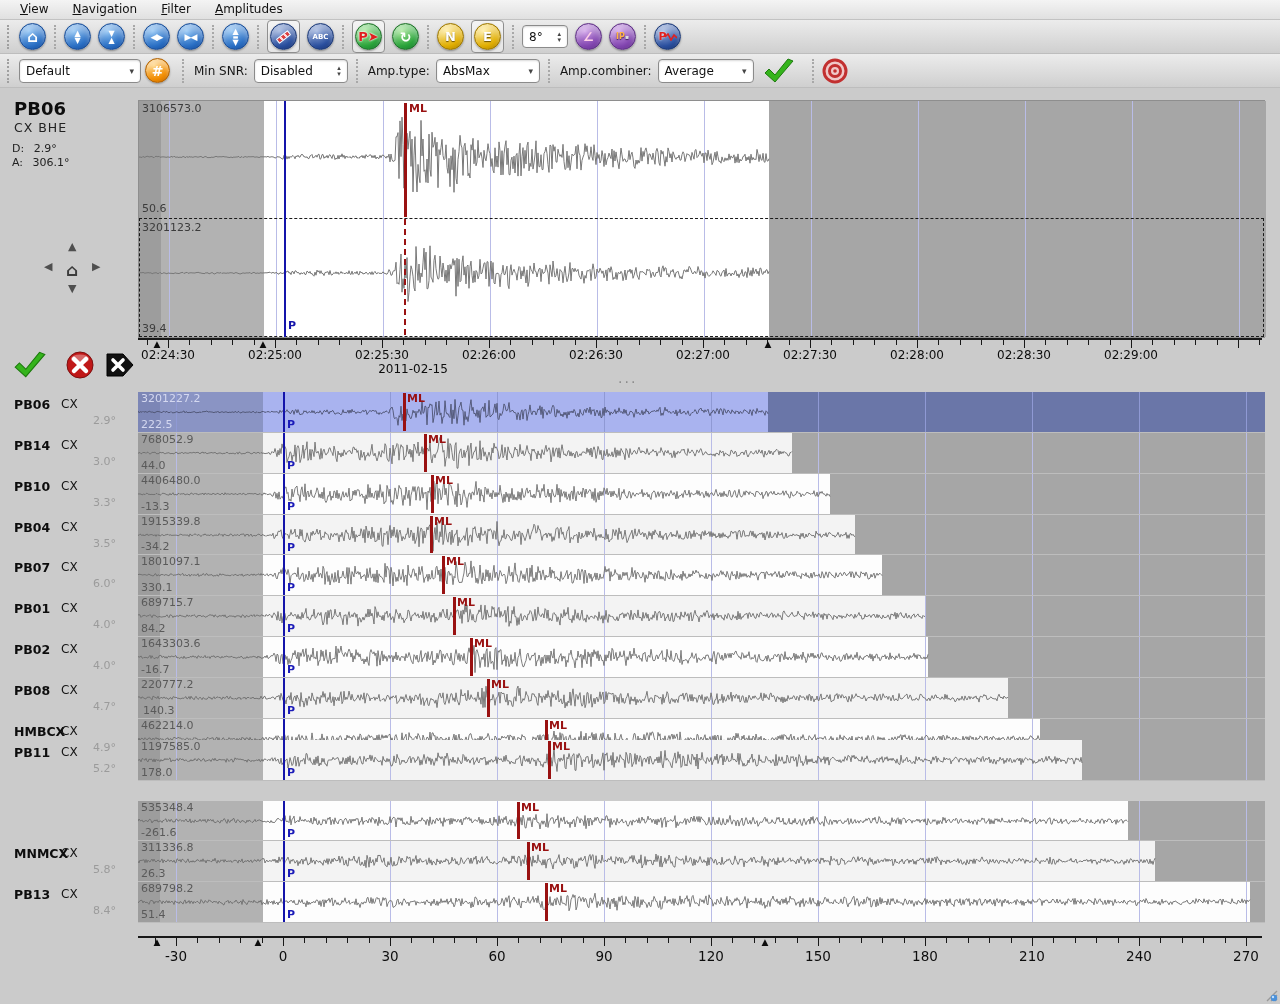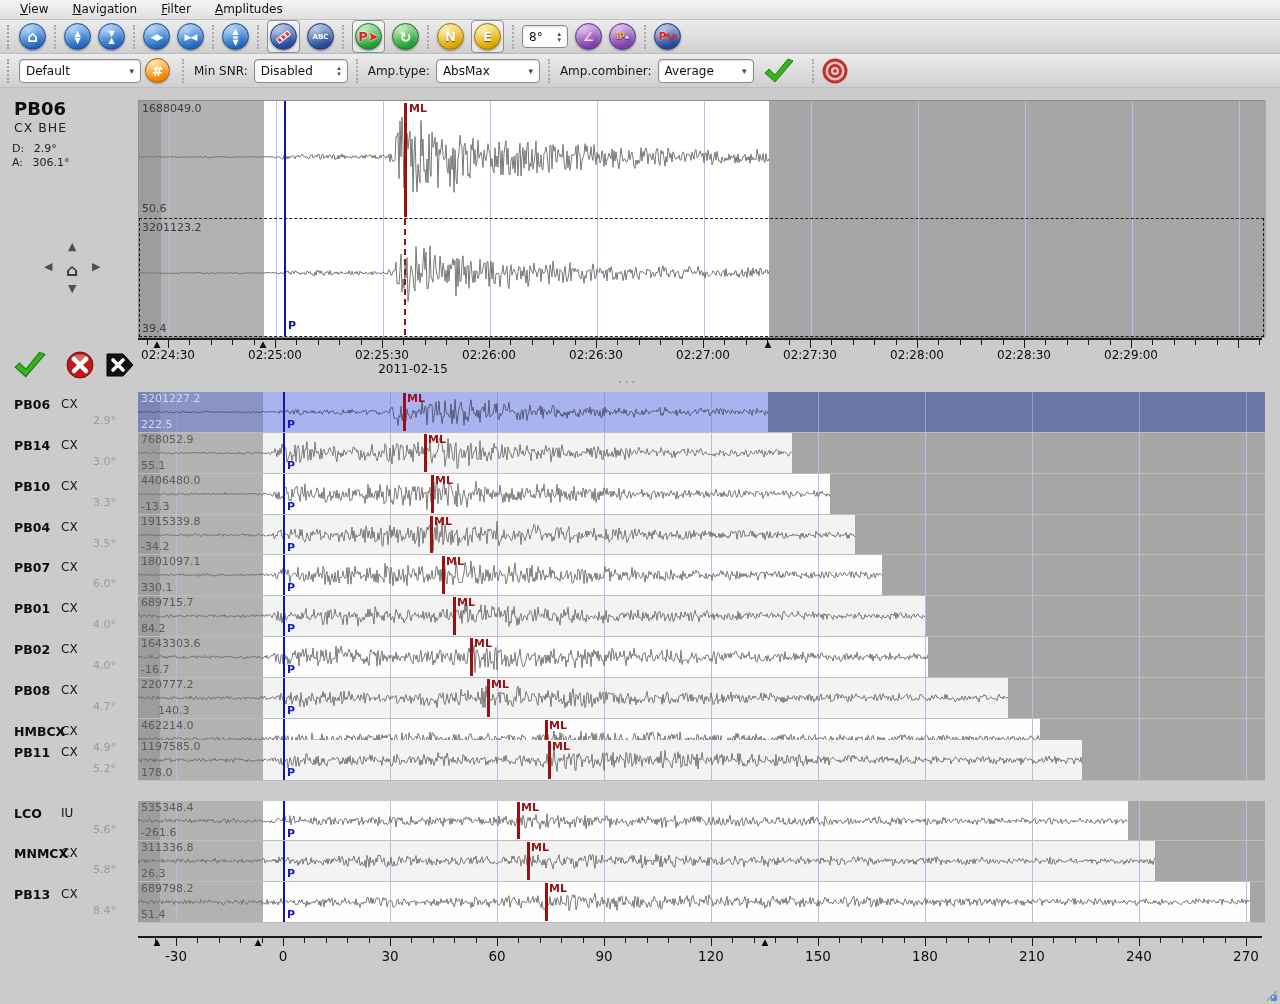--- a/index.html
+++ b/index.html
@@ -294,21 +294,21 @@
       <svg width="1127" height="238">
         <polyline points="0,55.9 1,56.2 2,56.1 3,56.6 4,55.3 5,56.2 6,56.3 7,55.6 8,55.4 9,55.2 10,56.1 11,55.7 12,55.6 13,55.5 14,56.3 15,56.7 16,55.7 17,55.3 18,55.5 19,55.8 20,55.2 21,56.4 22,55.9 23,56.1 24,55.7 25,56.1 26,55.9 27,56.4 28,56.1 29,55.9 30,56.2 31,56.3 32,55.6 33,55.5 34,56.3 35,55.2 36,55.9 37,56.4 38,55.9 39,56.3 40,56.5 41,56.0 42,56.5 43,56.2 44,55.5 45,55.7 46,56.5 47,56.4 48,55.3 49,56.7 50,55.4 51,56.1 52,55.9 53,56.0 54,56.4 55,55.8 56,55.8 57,55.6 58,56.1 59,56.1 60,56.0 61,55.6 62,55.5 63,56.0 64,56.8 65,56.0 66,55.6 67,55.6 68,56.3 69,56.8 70,56.4 71,56.7 72,56.4 73,56.0 74,56.6 75,55.9 76,56.0 77,55.1 78,55.9 79,55.8 80,55.9 81,55.6 82,55.9 83,55.7 84,55.6 85,55.5 86,56.1 87,55.7 88,56.2 89,56.2 90,56.5 91,56.5 92,55.9 93,56.6 94,56.5 95,55.8 96,56.5 97,55.7 98,56.3 99,55.5 100,55.6 101,56.8 102,56.0 103,55.6 104,56.6 105,56.0 106,55.7 107,55.6 108,56.4 109,55.6 110,55.8 111,55.8 112,55.8 113,55.7 114,55.7 115,55.7 116,56.4 117,55.8 118,56.1 119,56.1 120,56.6 121,56.2 122,55.5 123,56.1 124,55.6 125,56.1 126,55.5 127,56.1 128,55.8 129,55.3 130,56.1 131,56.2 132,55.8 133,55.8 134,55.9 135,56.3 136,57.0 137,56.8 138,55.6 139,56.0 140,55.8 141,56.3 142,57.1 143,57.8 144,58.2 145,54.1 146,55.0 147,54.7 148,58.1 149,55.4 150,57.6 151,55.3 152,56.4 153,55.1 154,54.5 155,55.6 156,57.8 157,54.9 158,55.8 159,54.2 160,56.0 161,56.2 162,53.9 163,53.3 164,54.0 165,55.9 166,55.7 167,56.6 168,55.7 169,57.5 170,57.6 171,54.9 172,54.5 173,53.4 174,57.1 175,56.1 176,55.8 177,54.2 178,56.2 179,53.6 180,53.2 181,58.2 182,57.6 183,53.7 184,53.5 185,57.3 186,55.6 187,56.5 188,54.4 189,57.1 190,54.3 191,53.7 192,55.7 193,57.5 194,53.7 195,54.2 196,58.6 197,57.0 198,58.1 199,54.3 200,58.0 201,54.3 202,56.0 203,52.8 204,56.3 205,54.2 206,57.6 207,55.0 208,56.4 209,55.6 210,56.6 211,55.5 212,57.1 213,56.8 214,54.8 215,56.3 216,55.7 217,54.8 218,57.2 219,56.4 220,57.4 221,55.6 222,56.0 223,54.4 224,57.0 225,54.7 226,57.4 227,53.6 228,55.3 229,55.8 230,54.4 231,53.9 232,54.0 233,56.8 234,54.6 235,56.9 236,54.2 237,57.9 238,56.0 239,57.1 240,57.6 241,54.4 242,56.7 243,54.3 244,54.2 245,54.6 246,55.9 247,57.2 248,55.1 249,56.4 250,53.1 251,60.9 252,53.0 253,58.6 254,60.5 255,59.9 256,59.4 257,35.8 258,35.8 259,31.6 260,77.6 261,19.9 262,55.6 263,16.1 264,43.4 265,87.2 266,9.2 267,77.3 268,32.2 269,48.2 270,37.7 271,30.2 272,65.4 273,38.1 274,90.9 275,54.1 276,35.6 277,71.0 278,91.0 279,63.4 280,75.0 281,81.7 282,19.4 283,54.9 284,38.0 285,70.3 286,68.8 287,81.4 288,58.0 289,81.9 290,33.1 291,68.4 292,75.4 293,31.2 294,46.3 295,43.5 296,36.3 297,55.1 298,41.2 299,86.7 300,48.6 301,53.9 302,46.5 303,38.3 304,54.6 305,58.8 306,57.5 307,43.8 308,66.5 309,72.3 310,57.3 311,85.7 312,54.8 313,68.7 314,46.7 315,91.3 316,48.7 317,77.3 318,83.0 319,58.4 320,50.7 321,34.3 322,44.0 323,46.9 324,74.4 325,45.2 326,42.2 327,54.0 328,49.6 329,74.8 330,72.2 331,77.0 332,43.7 333,49.1 334,37.3 335,62.8 336,48.6 337,64.8 338,61.1 339,39.3 340,56.8 341,54.0 342,51.3 343,57.1 344,66.5 345,49.3 346,57.0 347,59.8 348,52.3 349,42.7 350,49.7 351,52.6 352,65.5 353,57.5 354,69.3 355,71.9 356,46.8 357,65.7 358,55.0 359,66.1 360,40.9 361,49.8 362,74.0 363,49.7 364,73.8 365,52.9 366,45.1 367,39.7 368,63.7 369,47.1 370,73.5 371,73.9 372,59.2 373,56.1 374,67.8 375,55.1 376,72.0 377,54.2 378,52.4 379,75.1 380,53.3 381,42.2 382,74.9 383,55.8 384,46.6 385,67.3 386,49.3 387,63.0 388,44.7 389,41.1 390,69.9 391,62.2 392,65.5 393,48.2 394,68.1 395,61.9 396,53.9 397,39.8 398,71.8 399,51.9 400,65.7 401,65.7 402,53.7 403,68.5 404,68.6 405,52.7 406,50.5 407,46.1 408,52.3 409,63.5 410,71.4 411,44.0 412,44.9 413,67.9 414,43.6 415,50.2 416,45.7 417,60.9 418,61.2 419,48.2 420,52.8 421,55.4 422,53.6 423,56.4 424,43.3 425,60.6 426,68.5 427,67.7 428,50.1 429,66.7 430,54.7 431,69.3 432,61.9 433,53.0 434,54.6 435,54.1 436,53.1 437,45.2 438,67.8 439,43.7 440,52.0 441,54.3 442,69.1 443,59.5 444,56.1 445,53.5 446,42.7 447,50.7 448,44.8 449,53.6 450,58.5 451,55.4 452,45.8 453,55.8 454,59.4 455,43.7 456,54.3 457,63.6 458,51.5 459,57.4 460,53.5 461,62.0 462,59.6 463,49.6 464,55.3 465,65.5 466,52.4 467,63.8 468,58.8 469,56.6 470,52.1 471,55.2 472,57.6 473,48.0 474,66.2 475,49.7 476,60.0 477,50.9 478,57.8 479,62.1 480,67.8 481,57.6 482,47.1 483,53.9 484,60.3 485,58.1 486,58.0 487,60.9 488,60.8 489,58.5 490,49.5 491,58.6 492,53.6 493,51.2 494,56.9 495,65.5 496,67.4 497,59.0 498,63.3 499,59.0 500,62.1 501,59.5 502,46.6 503,60.1 504,50.4 505,55.5 506,49.3 507,46.9 508,51.6 509,63.1 510,53.0 511,53.0 512,56.1 513,58.7 514,52.1 515,58.1 516,63.3 517,50.3 518,47.4 519,51.4 520,61.8 521,64.5 522,49.2 523,53.1 524,50.4 525,58.1 526,65.2 527,55.6 528,61.1 529,46.9 530,50.5 531,56.9 532,52.7 533,61.0 534,50.8 535,53.6 536,56.9 537,58.3 538,56.2 539,57.0 540,54.1 541,59.2 542,59.0 543,53.6 544,50.8 545,52.8 546,60.6 547,56.7 548,52.6 549,53.8 550,53.6 551,55.0 552,59.3 553,51.4 554,54.6 555,58.2 556,49.3 557,48.5 558,56.6 559,55.4 560,53.5 561,49.9 562,53.1 563,55.3 564,52.0 565,61.8 566,52.1 567,52.0 568,59.6 569,49.1 570,55.0 571,58.4 572,52.6 573,63.7 574,61.2 575,56.1 576,51.2 577,59.2 578,50.4 579,55.7 580,60.5 581,60.1 582,62.2 583,55.9 584,59.5 585,60.7 586,56.8 587,59.5 588,57.1 589,59.3 590,52.9 591,58.6 592,54.9 593,56.7 594,56.6 595,53.8 596,62.1 597,55.7 598,61.4 599,52.9 600,61.8 601,58.1 602,60.0 603,58.8 604,55.5 605,55.2 606,53.2 607,60.0 608,56.1 609,59.0 610,55.4 611,62.2 612,53.2 613,59.1 614,56.4 615,58.6 616,57.8 617,58.7 618,48.4 619,52.9 620,60.6 621,53.5 622,58.6 623,59.3 624,52.3 625,60.7 626,61.3 627,52.6 628,59.8 629,60.1 630,57.7" fill="none" stroke="#787878" stroke-width="1"></polyline>
         <polyline points="0,172.1 1,171.7 2,171.7 3,171.8 4,171.4 5,171.8 6,172.3 7,171.8 8,172.0 9,171.5 10,171.9 11,171.9 12,171.8 13,172.7 14,172.5 15,171.7 16,172.2 17,171.4 18,172.3 19,172.5 20,172.3 21,171.3 22,172.2 23,172.9 24,171.9 25,171.9 26,172.0 27,172.5 28,172.8 29,171.9 30,172.2 31,172.3 32,172.3 33,172.4 34,172.5 35,172.6 36,171.8 37,172.1 38,172.4 39,172.3 40,172.7 41,172.0 42,171.8 43,171.4 44,171.5 45,172.6 46,171.8 47,171.8 48,171.2 49,172.3 50,172.1 51,171.8 52,171.8 53,171.8 54,172.0 55,171.9 56,172.1 57,171.5 58,171.6 59,171.3 60,171.5 61,172.1 62,171.8 63,172.6 64,172.2 65,172.8 66,172.3 67,171.6 68,172.2 69,171.6 70,173.0 71,172.3 72,172.1 73,171.4 74,172.2 75,172.9 76,173.0 77,172.0 78,171.8 79,171.6 80,172.2 81,171.9 82,171.6 83,172.6 84,171.8 85,172.2 86,171.9 87,172.5 88,171.9 89,172.1 90,172.1 91,171.7 92,171.8 93,171.8 94,172.1 95,172.6 96,171.8 97,171.6 98,171.9 99,172.3 100,172.7 101,172.9 102,172.8 103,172.2 104,172.0 105,172.0 106,172.4 107,171.8 108,172.0 109,171.9 110,172.0 111,171.4 112,172.7 113,172.3 114,171.6 115,171.4 116,171.9 117,172.6 118,171.9 119,172.2 120,172.3 121,172.1 122,171.6 123,172.3 124,171.7 125,172.1 126,171.7 127,171.9 128,171.7 129,171.7 130,171.3 131,171.2 132,172.2 133,171.8 134,171.4 135,171.9 136,172.3 137,171.4 138,171.8 139,173.0 140,173.1 141,171.6 142,172.0 143,172.4 144,172.5 145,171.7 146,173.3 147,170.8 148,170.7 149,169.9 150,172.2 151,171.5 152,173.6 153,170.4 154,170.6 155,172.9 156,169.9 157,169.9 158,171.7 159,171.5 160,171.9 161,173.5 162,171.7 163,172.6 164,172.5 165,171.3 166,173.5 167,173.4 168,170.1 169,170.8 170,172.1 171,170.4 172,172.9 173,172.4 174,174.2 175,175.2 176,171.1 177,174.2 178,169.1 179,171.1 180,169.7 181,172.5 182,169.7 183,172.6 184,172.5 185,174.6 186,171.5 187,171.4 188,171.0 189,170.7 190,173.7 191,169.5 192,173.6 193,174.1 194,172.9 195,171.6 196,172.7 197,170.8 198,172.8 199,171.1 200,173.4 201,172.3 202,170.5 203,172.4 204,171.5 205,172.6 206,172.5 207,172.1 208,171.4 209,172.9 210,169.7 211,172.9 212,173.5 213,170.2 214,173.4 215,172.3 216,171.1 217,172.7 218,170.3 219,173.4 220,173.9 221,170.2 222,171.9 223,171.2 224,173.1 225,172.4 226,172.6 227,171.0 228,172.2 229,173.4 230,172.1 231,171.2 232,173.5 233,170.7 234,173.6 235,171.6 236,170.4 237,172.3 238,172.9 239,171.4 240,172.4 241,172.2 242,172.5 243,172.3 244,170.8 245,172.2 246,172.4 247,172.9 248,173.2 249,171.5 250,168.6 251,170.2 252,174.3 253,174.0 254,170.3 255,169.7 256,169.7 257,161.2 258,182.7 259,181.6 260,183.3 261,168.7 262,153.0 263,191.2 264,177.8 265,187.4 266,161.5 267,177.2 268,156.6 269,200.5 270,191.4 271,175.9 272,164.8 273,168.5 274,175.2 275,186.8 276,190.0 277,145.5 278,167.9 279,179.4 280,163.0 281,181.7 282,172.0 283,175.8 284,161.9 285,147.1 286,168.7 287,151.1 288,187.8 289,187.5 290,179.7 291,144.8 292,176.1 293,178.0 294,181.3 295,159.3 296,154.2 297,167.7 298,174.1 299,178.2 300,177.3 301,155.0 302,166.7 303,176.0 304,162.0 305,169.3 306,180.2 307,169.1 308,181.8 309,164.1 310,180.2 311,163.5 312,168.0 313,164.0 314,157.7 315,164.2 316,159.4 317,195.2 318,157.2 319,185.4 320,158.2 321,180.8 322,179.8 323,161.8 324,154.8 325,174.1 326,165.8 327,182.9 328,165.1 329,164.0 330,187.3 331,165.7 332,160.1 333,174.4 334,181.8 335,169.9 336,181.2 337,169.5 338,171.0 339,177.9 340,174.7 341,158.3 342,172.9 343,172.1 344,167.1 345,162.2 346,161.8 347,178.0 348,160.7 349,160.9 350,185.4 351,170.6 352,160.0 353,178.1 354,161.5 355,181.9 356,183.0 357,172.7 358,172.6 359,172.1 360,173.8 361,185.8 362,173.7 363,171.7 364,164.2 365,173.5 366,173.6 367,169.1 368,165.1 369,184.1 370,187.7 371,169.9 372,163.7 373,174.1 374,170.6 375,168.3 376,171.3 377,172.7 378,179.2 379,170.7 380,165.5 381,166.5 382,178.0 383,169.8 384,175.1 385,165.6 386,173.6 387,182.0 388,168.9 389,185.5 390,180.8 391,164.8 392,168.4 393,170.1 394,172.7 395,162.0 396,170.1 397,170.5 398,176.0 399,171.2 400,167.9 401,167.1 402,180.6 403,168.2 404,172.4 405,172.0 406,170.6 407,163.9 408,168.1 409,172.1 410,183.2 411,163.8 412,169.8 413,175.7 414,160.0 415,169.5 416,176.1 417,174.5 418,167.6 419,175.2 420,179.8 421,168.5 422,169.9 423,170.8 424,181.8 425,172.4 426,165.3 427,174.7 428,180.7 429,177.5 430,171.8 431,161.5 432,179.9 433,167.5 434,167.6 435,170.8 436,167.3 437,170.4 438,170.0 439,168.3 440,174.2 441,176.3 442,178.1 443,170.0 444,174.9 445,182.3 446,174.5 447,177.2 448,169.6 449,170.1 450,169.4 451,168.4 452,179.6 453,169.8 454,162.8 455,168.6 456,177.7 457,175.8 458,168.0 459,171.0 460,171.4 461,167.2 462,169.5 463,172.4 464,169.9 465,176.7 466,173.5 467,168.9 468,179.9 469,167.8 470,167.1 471,171.3 472,165.7 473,169.6 474,178.6 475,176.3 476,177.8 477,171.4 478,178.5 479,171.7 480,171.7 481,172.9 482,170.3 483,172.0 484,179.7 485,175.2 486,169.0 487,178.9 488,172.9 489,169.4 490,170.8 491,168.0 492,172.4 493,168.9 494,177.3 495,174.5 496,170.5 497,166.4 498,173.8 499,176.3 500,178.5 501,170.5 502,171.0 503,170.7 504,170.8 505,172.0 506,172.6 507,174.1 508,168.0 509,169.7 510,168.5 511,169.4 512,176.7 513,172.6 514,171.1 515,175.1 516,175.5 517,171.5 518,171.5 519,171.3 520,165.9 521,174.2 522,176.0 523,167.6 524,164.8 525,170.3 526,166.8 527,167.0 528,173.9 529,172.6 530,176.1 531,173.3 532,169.6 533,170.8 534,168.4 535,172.6 536,176.3 537,171.4 538,171.2 539,170.2 540,173.8 541,177.3 542,175.5 543,178.0 544,173.4 545,169.0 546,169.2 547,171.1 548,168.5 549,171.0 550,165.4 551,166.3 552,168.9 553,171.8 554,173.0 555,171.1 556,170.4 557,172.6 558,171.4 559,165.5 560,169.1 561,174.0 562,169.7 563,170.5 564,175.0 565,171.5 566,177.1 567,171.0 568,171.2 569,174.4 570,175.4 571,174.1 572,173.5 573,172.3 574,169.8 575,171.2 576,172.7 577,174.4 578,169.5 579,169.9 580,171.2 581,174.4 582,175.2 583,171.4 584,170.5 585,169.0 586,175.6 587,167.5 588,175.1 589,173.0 590,172.4 591,172.3 592,175.0 593,172.2 594,172.9 595,173.7 596,169.9 597,169.8 598,175.0 599,172.9 600,176.6 601,172.8 602,172.6 603,168.4 604,175.0 605,175.1 606,170.8 607,171.1 608,176.6 609,166.5 610,171.5 611,174.5 612,169.4 613,175.2 614,166.8 615,172.7 616,170.5 617,168.1 618,172.9 619,170.2 620,174.8 621,167.0 622,167.4 623,172.7 624,173.4 625,170.4 626,171.8 627,169.0 628,168.7 629,172.7 630,170.3" fill="none" stroke="#787878" stroke-width="1"></polyline>
       </svg>
       <div class="sel-rect" style="top: 117px; height: 119px;"></div>
       <div class="marker" style="left: 145px; width: 2px; background: rgb(20, 20, 170);"></div>
       <div class="mlabel" style="left: 149px; top: 218px; color: rgb(20, 20, 170);">P</div>
       <div class="marker" style="left: 265px; width: 2.5px; top: 2px; bottom: 120px; background: rgb(153, 17, 17);"></div>
       <div class="marker" style="left: 265px; width: 0px; top: 118px; bottom: 2px; border-left: 2.5px dashed rgb(153, 17, 17);"></div>
       <div class="mlabel" style="left: 270px; top: 1px; color: rgb(153, 17, 17);">ML</div>
-      <div class="vlabel" style="left: 3px; top: 1px;">1688049.0</div>
+      <div class="vlabel" style="left: 3px; top: 1px;">3106573.0</div>
       <div class="vlabel" style="left: 3px; top: 101px;">50.6</div>
       <div class="vlabel" style="left: 3px; top: 120px;">3201123.2</div>
       <div class="vlabel" style="left: 3px; top: 221px;">39.4</div>
     </div>
 
   <div class="axis" id="topaxis" style="top:250px; height:44px">
       <div class="baseline"></div>
       <div class="tick" style="left: 9px; height: 5px;"></div>
       <div class="tick" style="left: 30px; height: 5px;"></div>
       <div class="tick" style="left: 51px; height: 5px;"></div>
@@ -446,21 +446,21 @@
           <div class="gridline" style="left: 1001px; background: rgb(185, 188, 231);"></div>
           <div class="gridline" style="left: 1108px; background: rgb(185, 188, 231);"></div>
           <svg width="1127" height="41">
             <polyline points="0,20.2 1,19.9 2,19.5 3,20.8 4,20.5 5,19.2 6,19.8 7,19.3 8,20.4 9,19.3 10,19.2 11,20.4 12,21.1 13,20.4 14,19.5 15,19.3 16,19.6 17,19.0 18,20.4 19,20.8 20,20.6 21,20.6 22,19.0 23,19.8 24,19.7 25,19.4 26,20.1 27,21.1 28,20.1 29,20.1 30,19.8 31,19.7 32,20.6 33,20.6 34,20.4 35,20.6 36,20.9 37,19.6 38,19.3 39,19.4 40,21.0 41,20.2 42,20.2 43,20.1 44,19.1 45,20.4 46,20.4 47,19.5 48,20.0 49,20.1 50,20.3 51,20.0 52,19.5 53,19.8 54,19.9 55,19.6 56,19.2 57,20.0 58,19.7 59,19.3 60,19.5 61,19.8 62,21.0 63,19.5 64,19.8 65,18.9 66,20.4 67,19.2 68,20.1 69,20.6 70,20.5 71,19.8 72,20.1 73,19.4 74,19.7 75,20.0 76,19.8 77,19.4 78,20.1 79,20.9 80,20.5 81,19.9 82,20.1 83,20.0 84,20.8 85,20.7 86,20.1 87,20.7 88,19.5 89,19.5 90,19.7 91,20.8 92,20.4 93,20.4 94,20.5 95,20.1 96,20.5 97,21.0 98,20.3 99,19.3 100,21.1 101,19.2 102,19.3 103,20.8 104,20.9 105,20.5 106,20.6 107,20.6 108,19.9 109,19.1 110,19.4 111,19.3 112,20.1 113,20.7 114,20.8 115,20.0 116,19.2 117,19.9 118,20.3 119,19.9 120,19.2 121,19.8 122,20.5 123,19.5 124,20.1 125,20.3 126,20.0 127,20.9 128,20.2 129,20.5 130,19.9 131,19.5 132,21.5 133,20.7 134,18.5 135,19.6 136,19.5 137,15.5 138,19.5 139,23.7 140,17.2 141,22.1 142,15.5 143,20.6 144,10.9 145,15.2 146,15.0 147,13.7 148,16.0 149,29.5 150,25.9 151,23.7 152,18.8 153,19.6 154,27.8 155,22.1 156,23.2 157,11.9 158,28.8 159,14.7 160,12.7 161,15.6 162,29.6 163,26.2 164,20.7 165,12.0 166,25.4 167,16.4 168,16.3 169,8.7 170,27.4 171,25.1 172,16.3 173,27.1 174,16.5 175,18.6 176,23.6 177,9.1 178,19.3 179,20.0 180,18.2 181,21.0 182,26.3 183,15.5 184,25.4 185,18.0 186,16.2 187,20.0 188,22.1 189,20.2 190,19.8 191,15.3 192,14.8 193,18.3 194,19.6 195,22.6 196,13.1 197,17.1 198,25.1 199,28.7 200,18.1 201,21.9 202,20.1 203,24.1 204,19.7 205,23.0 206,16.8 207,19.2 208,21.6 209,19.2 210,18.3 211,17.8 212,17.5 213,20.1 214,20.7 215,14.3 216,14.1 217,17.0 218,15.8 219,19.5 220,17.5 221,25.0 222,27.1 223,17.3 224,24.4 225,22.3 226,19.0 227,27.4 228,22.6 229,22.9 230,19.6 231,23.3 232,22.4 233,17.2 234,11.3 235,21.1 236,22.9 237,20.1 238,24.2 239,27.9 240,24.3 241,18.4 242,21.9 243,24.1 244,17.5 245,19.3 246,20.4 247,10.7 248,12.9 249,25.1 250,27.6 251,28.4 252,15.1 253,22.6 254,30.9 255,12.1 256,22.7 257,16.1 258,14.4 259,10.5 260,11.6 261,27.2 262,16.4 263,11.7 264,13.9 265,13.8 266,26.9 267,23.6 268,23.2 269,11.9 270,18.0 271,21.1 272,16.1 273,24.3 274,17.2 275,28.7 276,11.0 277,13.7 278,17.4 279,20.4 280,9.0 281,22.9 282,19.2 283,20.2 284,13.7 285,21.2 286,15.5 287,19.3 288,27.1 289,15.0 290,16.2 291,18.2 292,8.9 293,25.3 294,30.0 295,22.6 296,21.3 297,24.8 298,20.4 299,19.7 300,16.0 301,8.1 302,4.4 303,8.2 304,10.5 305,19.2 306,17.4 307,33.4 308,25.6 309,23.3 310,5.6 311,25.4 312,10.5 313,12.2 314,19.6 315,26.5 316,27.8 317,12.5 318,9.6 319,35.2 320,35.2 321,21.2 322,17.6 323,15.8 324,24.7 325,24.3 326,17.2 327,24.5 328,19.2 329,17.8 330,12.5 331,32.7 332,16.1 333,10.0 334,25.5 335,22.2 336,18.7 337,18.2 338,13.7 339,26.6 340,26.0 341,25.9 342,7.7 343,26.9 344,16.5 345,14.6 346,23.3 347,18.8 348,22.3 349,28.2 350,22.9 351,19.1 352,22.7 353,27.2 354,14.9 355,20.0 356,10.2 357,15.2 358,13.8 359,15.8 360,18.4 361,25.8 362,24.1 363,19.8 364,11.7 365,24.7 366,22.4 367,14.3 368,20.7 369,27.0 370,13.8 371,17.6 372,20.4 373,20.8 374,25.0 375,24.3 376,18.7 377,14.1 378,16.9 379,16.1 380,23.5 381,21.8 382,11.4 383,19.1 384,21.0 385,17.6 386,22.7 387,21.8 388,17.4 389,12.5 390,17.7 391,20.5 392,20.6 393,27.6 394,16.1 395,18.1 396,16.0 397,19.6 398,20.0 399,26.0 400,17.9 401,22.1 402,20.7 403,25.4 404,16.6 405,19.9 406,21.7 407,15.9 408,12.3 409,18.5 410,16.8 411,14.7 412,17.4 413,28.9 414,21.9 415,14.6 416,23.4 417,19.0 418,15.3 419,15.2 420,24.2 421,14.8 422,25.1 423,17.9 424,11.7 425,17.4 426,21.8 427,20.8 428,23.0 429,22.3 430,18.0 431,17.6 432,23.0 433,18.7 434,23.2 435,20.0 436,21.0 437,25.0 438,18.9 439,18.6 440,23.8 441,22.7 442,20.8 443,22.6 444,19.5 445,18.8 446,19.2 447,19.4 448,20.7 449,14.9 450,19.5 451,16.1 452,22.2 453,15.0 454,24.0 455,17.0 456,13.8 457,17.1 458,25.5 459,21.3 460,13.4 461,16.6 462,21.6 463,17.2 464,26.1 465,26.7 466,17.6 467,22.5 468,22.1 469,16.3 470,23.7 471,20.5 472,22.8 473,22.8 474,18.8 475,23.9 476,20.8 477,14.7 478,24.3 479,16.9 480,22.6 481,17.6 482,22.7 483,15.5 484,17.5 485,19.5 486,21.5 487,26.7 488,15.5 489,17.1 490,21.1 491,24.7 492,15.6 493,20.6 494,21.5 495,19.4 496,17.5 497,17.9 498,20.7 499,20.7 500,16.6 501,14.2 502,17.8 503,20.0 504,17.7 505,19.0 506,18.3 507,20.5 508,20.9 509,15.6 510,19.7 511,21.9 512,19.5 513,19.1 514,18.8 515,16.5 516,18.5 517,19.0 518,17.9 519,23.1 520,19.7 521,18.6 522,19.6 523,14.6 524,17.9 525,19.3 526,22.5 527,17.6 528,18.5 529,20.1 530,17.4 531,20.6 532,21.3 533,19.9 534,24.7 535,23.1 536,17.8 537,24.7 538,19.6 539,21.2 540,18.2 541,19.7 542,20.0 543,17.9 544,16.3 545,17.4 546,16.0 547,20.1 548,21.4 549,22.5 550,15.6 551,19.5 552,20.0 553,18.7 554,16.9 555,18.7 556,20.4 557,23.1 558,20.4 559,16.9 560,18.7 561,19.6 562,16.5 563,15.6 564,19.0 565,22.2 566,21.1 567,19.2 568,18.8 569,20.9 570,21.1 571,22.1 572,20.8 573,21.7 574,21.1 575,22.6 576,20.9 577,23.3 578,20.2 579,20.5 580,20.7 581,22.2 582,17.4 583,19.4 584,19.4 585,18.1 586,23.2 587,20.2 588,20.2 589,21.6 590,21.5 591,23.1 592,22.3 593,17.2 594,17.6 595,19.8 596,20.9 597,18.2 598,19.0 599,23.6 600,22.3 601,22.7 602,21.8 603,19.5 604,19.7 605,19.1 606,21.8 607,18.7 608,17.1 609,21.7 610,24.0 611,21.7 612,20.2 613,18.2 614,19.7 615,20.9 616,20.8 617,18.9 618,17.5 619,20.7 620,20.2 621,16.7 622,18.9 623,20.2 624,17.1 625,21.4 626,24.2 627,18.0 628,21.6 629,21.7 630,19.4 631,17.3 632,21.0 633,18.0 634,19.8 635,21.9 636,18.5 637,18.8 638,16.8 639,16.5 640,17.5 641,21.8 642,18.0 643,21.0 644,18.7 645,20.4 646,18.4 647,19.6 648,19.9 649,20.6 650,22.9 651,22.9 652,19.7 653,19.5 654,18.4" fill="none" stroke="#6e6e6e" stroke-width="0.9"></polyline>
           </svg>
           <div class="marker" style="left: 145px; width: 2px; background: rgb(20, 20, 170);"></div>
           <div class="plabel" style="left: 149px; top: 26px;">P</div>
           <div class="marker" style="left: 286px; width: 2.5px; top: 1px; bottom: 1px; background: rgb(153, 17, 17);"></div>
           <div class="mlabel" style="left: 290px; top: 0px; color: rgb(153, 17, 17);">ML</div>
           <div class="rowval" style="left: 3px; top: 0px; color: rgb(90, 90, 90);">768052.9</div>
-          <div class="rowval" style="left: 3px; bottom: 1px; color: rgb(90, 90, 90);">55.1</div>
+          <div class="rowval" style="left: 3px; bottom: 1px; color: rgb(90, 90, 90);">44.0</div>
         </div>
       </div>
       <div class="srow" style="top: 81.7px; height: 40.85px;">
         <div class="labelcell">
           <div class="code">PB10</div>
           <div class="net">CX</div>
           <div class="dist">3.3°</div>
         </div>
         <div class="tracecell" style="background: rgb(253, 253, 253);">
           <div class="zone" style="left: 0px; width: 22px; background: rgb(157, 157, 157);"></div>
@@ -638,21 +638,21 @@
           <div class="gridline" style="left: 1001px; background: rgb(185, 188, 231);"></div>
           <div class="gridline" style="left: 1108px; background: rgb(185, 188, 231);"></div>
           <svg width="1127" height="41">
             <polyline points="0,19.0 1,18.9 2,19.1 3,20.5 4,18.8 5,19.6 6,20.0 7,20.8 8,20.9 9,19.3 10,19.3 11,19.1 12,19.3 13,20.6 14,21.9 15,18.1 16,18.7 17,19.4 18,19.7 19,20.4 20,18.2 21,21.0 22,20.3 23,19.5 24,19.6 25,20.4 26,18.9 27,20.4 28,19.9 29,19.9 30,21.3 31,21.1 32,19.7 33,19.9 34,21.3 35,18.8 36,18.8 37,19.7 38,19.1 39,20.0 40,20.4 41,20.2 42,20.9 43,20.7 44,20.2 45,20.1 46,20.4 47,19.2 48,18.7 49,21.0 50,20.3 51,18.5 52,21.2 53,18.2 54,20.0 55,20.3 56,21.8 57,19.8 58,18.3 59,20.1 60,21.4 61,20.5 62,19.1 63,20.2 64,21.7 65,19.5 66,20.3 67,21.2 68,20.9 69,21.3 70,19.6 71,18.8 72,20.3 73,19.7 74,21.4 75,19.9 76,18.7 77,20.8 78,19.6 79,19.3 80,18.8 81,19.8 82,19.1 83,20.8 84,21.3 85,18.9 86,20.0 87,20.2 88,19.4 89,18.0 90,20.3 91,20.9 92,18.5 93,19.3 94,21.0 95,20.3 96,21.3 97,20.3 98,20.8 99,21.3 100,19.4 101,20.2 102,19.4 103,21.5 104,20.5 105,19.5 106,20.1 107,19.2 108,21.2 109,19.6 110,19.5 111,19.5 112,20.5 113,19.8 114,20.3 115,19.0 116,20.6 117,20.4 118,20.5 119,20.2 120,20.9 121,20.7 122,20.7 123,18.1 124,20.3 125,20.7 126,18.4 127,18.4 128,21.1 129,20.8 130,20.9 131,20.0 132,20.6 133,20.0 134,19.2 135,19.0 136,19.7 137,21.3 138,19.1 139,18.1 140,18.7 141,17.2 142,22.3 143,15.3 144,18.6 145,22.2 146,20.9 147,21.7 148,26.0 149,19.4 150,19.6 151,17.7 152,21.8 153,14.5 154,26.2 155,22.8 156,19.1 157,17.9 158,22.9 159,17.0 160,20.0 161,21.5 162,28.5 163,14.5 164,23.7 165,23.0 166,29.1 167,23.8 168,20.0 169,27.4 170,21.1 171,18.3 172,20.7 173,23.0 174,14.9 175,18.6 176,22.4 177,21.8 178,26.6 179,18.8 180,20.6 181,19.4 182,25.4 183,17.5 184,19.3 185,13.5 186,19.3 187,15.5 188,23.1 189,24.1 190,19.5 191,21.6 192,14.4 193,24.6 194,23.8 195,18.7 196,27.8 197,19.1 198,22.2 199,22.4 200,19.3 201,22.9 202,17.5 203,13.7 204,25.7 205,23.4 206,13.2 207,21.8 208,19.0 209,21.4 210,19.0 211,13.1 212,17.7 213,21.9 214,16.3 215,20.5 216,23.0 217,22.7 218,21.1 219,19.9 220,16.9 221,20.0 222,22.3 223,16.6 224,19.6 225,21.3 226,14.8 227,25.2 228,19.5 229,15.4 230,16.7 231,18.2 232,22.9 233,19.9 234,20.9 235,19.9 236,18.9 237,22.3 238,19.4 239,21.0 240,20.1 241,16.4 242,23.2 243,22.5 244,21.5 245,21.2 246,20.5 247,23.4 248,21.1 249,17.7 250,17.3 251,19.0 252,21.7 253,18.7 254,20.2 255,17.9 256,18.8 257,19.8 258,17.4 259,25.6 260,24.3 261,23.1 262,20.9 263,18.6 264,21.0 265,18.8 266,24.1 267,19.8 268,16.5 269,20.8 270,22.4 271,21.9 272,17.8 273,25.3 274,19.6 275,21.5 276,23.0 277,17.6 278,17.0 279,18.9 280,21.7 281,18.4 282,15.7 283,26.6 284,20.6 285,19.7 286,27.7 287,23.6 288,22.8 289,19.9 290,26.8 291,27.7 292,23.0 293,20.3 294,21.9 295,21.3 296,23.0 297,25.3 298,21.9 299,29.6 300,21.3 301,16.7 302,15.1 303,19.4 304,19.8 305,14.8 306,24.4 307,26.5 308,22.5 309,15.8 310,21.3 311,25.3 312,19.5 313,15.6 314,16.1 315,22.3 316,19.8 317,23.7 318,14.8 319,21.5 320,24.1 321,27.1 322,24.0 323,11.5 324,18.0 325,17.1 326,17.7 327,15.2 328,22.2 329,22.5 330,12.3 331,21.1 332,21.3 333,16.7 334,19.6 335,20.4 336,21.4 337,19.7 338,23.5 339,20.1 340,13.9 341,21.7 342,19.6 343,26.2 344,10.0 345,29.6 346,13.6 347,29.4 348,8.2 349,19.4 350,20.0 351,27.1 352,22.8 353,21.0 354,22.1 355,16.4 356,20.1 357,27.3 358,20.9 359,19.3 360,18.3 361,14.1 362,25.2 363,14.0 364,15.4 365,15.6 366,15.2 367,21.5 368,24.1 369,16.1 370,27.2 371,22.2 372,23.3 373,22.8 374,27.8 375,28.6 376,19.8 377,18.7 378,23.2 379,10.5 380,8.1 381,17.7 382,10.1 383,25.2 384,23.8 385,20.6 386,22.3 387,19.9 388,13.5 389,16.8 390,17.9 391,23.5 392,22.3 393,23.0 394,15.5 395,16.3 396,15.8 397,18.9 398,18.8 399,24.8 400,27.4 401,15.2 402,19.4 403,18.1 404,24.6 405,18.5 406,17.9 407,21.8 408,15.9 409,19.9 410,12.5 411,19.1 412,18.5 413,28.5 414,14.6 415,19.4 416,16.1 417,17.4 418,21.9 419,19.3 420,12.6 421,24.0 422,22.4 423,20.8 424,25.7 425,25.2 426,16.8 427,29.9 428,24.3 429,28.2 430,23.0 431,24.8 432,14.0 433,27.4 434,17.0 435,10.8 436,20.1 437,28.2 438,16.4 439,17.4 440,21.5 441,17.6 442,14.6 443,24.5 444,28.2 445,26.4 446,17.3 447,29.7 448,26.2 449,14.6 450,14.9 451,25.3 452,22.6 453,16.3 454,29.2 455,24.4 456,20.2 457,25.9 458,20.0 459,19.2 460,23.8 461,20.4 462,13.8 463,21.6 464,16.8 465,14.0 466,25.7 467,23.9 468,13.6 469,21.9 470,15.0 471,14.9 472,15.6 473,15.7 474,16.2 475,15.0 476,24.1 477,16.8 478,17.8 479,23.4 480,19.2 481,25.6 482,16.5 483,15.6 484,24.4 485,20.1 486,25.2 487,25.0 488,20.4 489,18.5 490,15.2 491,20.2 492,26.3 493,18.7 494,22.9 495,21.0 496,23.3 497,18.9 498,26.9 499,21.2 500,24.5 501,22.1 502,21.6 503,24.9 504,22.3 505,21.4 506,22.8 507,20.4 508,17.6 509,13.3 510,20.1 511,24.2 512,20.1 513,20.1 514,19.9 515,24.0 516,24.7 517,17.0 518,17.9 519,18.1 520,18.4 521,20.4 522,19.9 523,19.2 524,26.3 525,16.4 526,24.7 527,19.9 528,19.1 529,13.7 530,15.7 531,23.7 532,25.7 533,21.2 534,20.4 535,23.6 536,21.4 537,24.7 538,21.2 539,21.6 540,24.6 541,18.3 542,18.0 543,16.7 544,18.1 545,15.2 546,21.6 547,18.0 548,15.0 549,15.6 550,23.5 551,20.6 552,16.5 553,23.0 554,16.4 555,23.2 556,19.1 557,20.7 558,19.7 559,24.4 560,21.5 561,17.2 562,17.9 563,21.6 564,16.6 565,23.2 566,25.9 567,18.8 568,22.4 569,18.4 570,20.1 571,23.4 572,21.7 573,14.8 574,19.7 575,26.5 576,26.1 577,21.8 578,21.5 579,15.6 580,25.6 581,21.6 582,21.8 583,22.3 584,16.2 585,24.7 586,18.4 587,22.5 588,23.2 589,19.7 590,16.9 591,21.5 592,19.9 593,14.1 594,23.3 595,17.2 596,17.8 597,20.3 598,16.4 599,17.1 600,20.8 601,17.4 602,24.1 603,22.9 604,18.2 605,17.8 606,22.9 607,24.7 608,19.1 609,24.5 610,21.8 611,17.2 612,19.6 613,21.8 614,20.9 615,18.1 616,20.3 617,17.8 618,19.3 619,20.6 620,21.7 621,20.1 622,20.1 623,14.8 624,21.7 625,22.8 626,15.3 627,20.0 628,16.5 629,19.7 630,19.8 631,21.8 632,15.8 633,14.9 634,19.0 635,17.6 636,17.9 637,21.3 638,23.9 639,18.8 640,18.9 641,21.4 642,19.7 643,23.7 644,18.9 645,24.9 646,19.3 647,24.0 648,20.6 649,23.1 650,17.5 651,20.9 652,21.2 653,19.6 654,20.9 655,18.4 656,17.7 657,20.3 658,22.0 659,18.3 660,19.3 661,22.6 662,17.2 663,19.0 664,19.4 665,18.8 666,19.0 667,21.8 668,20.7 669,17.6 670,22.3 671,16.3 672,17.0 673,22.8 674,18.0 675,20.4 676,23.9 677,20.9 678,21.9 679,18.0 680,22.2 681,22.6 682,18.6 683,15.9 684,21.9 685,20.4 686,20.5 687,20.5 688,19.6 689,16.8 690,18.7 691,20.9 692,16.6 693,23.6 694,23.5 695,22.1 696,22.3 697,16.9 698,17.3 699,15.5 700,20.8 701,16.5 702,17.5 703,20.1 704,16.5 705,17.7 706,20.1 707,19.0 708,18.5 709,21.9 710,24.1 711,18.2 712,21.0 713,23.4 714,16.5 715,20.5 716,19.3 717,18.6 718,15.7 719,18.1 720,19.0 721,18.1 722,19.6 723,20.2 724,20.4 725,20.4 726,17.4 727,19.4 728,23.0 729,20.8 730,19.6 731,19.6 732,19.7 733,18.6 734,20.1 735,19.3 736,21.9 737,16.2 738,18.6 739,22.8 740,20.3 741,17.8 742,16.3 743,22.1 744,20.1 745,15.7 746,17.9 747,19.7 748,18.5 749,18.6 750,21.4 751,18.4 752,19.6 753,22.9 754,19.7 755,17.1 756,22.4 757,22.1 758,20.7 759,22.2 760,22.7 761,15.5 762,20.3 763,20.5 764,21.1 765,20.0 766,18.7 767,17.9 768,16.7 769,16.1 770,20.7 771,19.8 772,16.9 773,18.6 774,22.3 775,21.9 776,21.6 777,22.1 778,20.0 779,20.5 780,22.3 781,21.5 782,16.4 783,16.4 784,17.3 785,19.4 786,19.5 787,20.4 788,21.2 789,22.8 790,20.8 791,20.1 792,22.7 793,20.3 794,17.6 795,20.3 796,20.5 797,17.0 798,17.0 799,20.0 800,19.1 801,20.3 802,21.2 803,21.0 804,18.8 805,20.2 806,21.4 807,16.2 808,20.8 809,16.8 810,21.3 811,20.1 812,21.8 813,21.6 814,19.9 815,19.9 816,21.2 817,23.8 818,23.1 819,20.6 820,20.3 821,22.4 822,20.4 823,21.6 824,18.2 825,21.1 826,22.4 827,17.9 828,20.3 829,22.0 830,19.7 831,18.2 832,21.2 833,18.7 834,19.7 835,20.9 836,18.7 837,19.6 838,17.9 839,21.1 840,20.2 841,24.1 842,18.6 843,18.1 844,19.3 845,18.6 846,16.5 847,18.0 848,17.3 849,21.5 850,21.2 851,21.0 852,19.6 853,18.8 854,20.2 855,20.5 856,20.8 857,21.0 858,20.7 859,22.8 860,18.4 861,16.2 862,19.0 863,19.9 864,19.1 865,21.0 866,18.0 867,19.4 868,20.0 869,20.1 870,19.0" fill="none" stroke="#6e6e6e" stroke-width="0.9"></polyline>
           </svg>
           <div class="marker" style="left: 145px; width: 2px; background: rgb(20, 20, 170);"></div>
           <div class="plabel" style="left: 149px; top: 26px;">P</div>
           <div class="marker" style="left: 349px; width: 2.5px; top: 1px; bottom: 1px; background: rgb(153, 17, 17);"></div>
           <div class="mlabel" style="left: 353px; top: 0px; color: rgb(153, 17, 17);">ML</div>
           <div class="rowval" style="left: 3px; top: 0px; color: rgb(90, 90, 90);">220777.2</div>
-          <div class="rowval" style="left: 20px; bottom: 1px; color: rgb(90, 90, 90);">140.3</div>
+          <div class="rowval" style="left: 5px; bottom: 1px; color: rgb(90, 90, 90);">140.3</div>
         </div>
       </div>
       <div class="srow" style="top: 326.8px; height: 40.85px;">
         <div class="labelcell">
           <div class="code">HMBCX</div>
           <div class="net">CX</div>
           <div class="dist">4.9°</div>
         </div>
         <div class="tracecell" style="background: rgb(253, 253, 253);">
           <div class="zone" style="left: 0px; width: 22px; background: rgb(157, 157, 157);"></div>
@@ -706,25 +706,20 @@
           </svg>
           <div class="marker" style="left: 145px; width: 2px; background: rgb(20, 20, 170);"></div>
           <div class="plabel" style="left: 149px; top: 26px;">P</div>
           <div class="marker" style="left: 410px; width: 2.5px; top: 1px; bottom: 1px; background: rgb(153, 17, 17);"></div>
           <div class="mlabel" style="left: 414px; top: 0px; color: rgb(153, 17, 17);">ML</div>
           <div class="rowval" style="left: 3px; top: 0px; color: rgb(90, 90, 90);">1197585.0</div>
           <div class="rowval" style="left: 3px; bottom: 1px; color: rgb(90, 90, 90);">178.0</div>
         </div>
       </div>
       <div class="srow" style="top: 408.5px; height: 40.85px;">
-        <div class="labelcell">
-          <div class="code">LCO</div>
-          <div class="net">IU</div>
-          <div class="dist">5.6°</div>
-        </div>
         <div class="tracecell" style="background: rgb(253, 253, 253);">
           <div class="zone" style="left: 0px; width: 22px; background: rgb(157, 157, 157);"></div>
           <div class="zone" style="left: 22px; width: 103px; background: rgb(178, 178, 178);"></div>
           <div class="zone" style="left: 990px; width: 137px; background: rgb(166, 166, 166);"></div>
           <div class="gridline" style="left: 38px; background: rgb(185, 188, 231);"></div>
           <div class="gridline" style="left: 145px; background: rgb(185, 188, 231);"></div>
           <div class="gridline" style="left: 252px; background: rgb(185, 188, 231);"></div>
           <div class="gridline" style="left: 359px; background: rgb(185, 188, 231);"></div>
           <div class="gridline" style="left: 466px; background: rgb(185, 188, 231);"></div>
           <div class="gridline" style="left: 573px; background: rgb(185, 188, 231);"></div>

